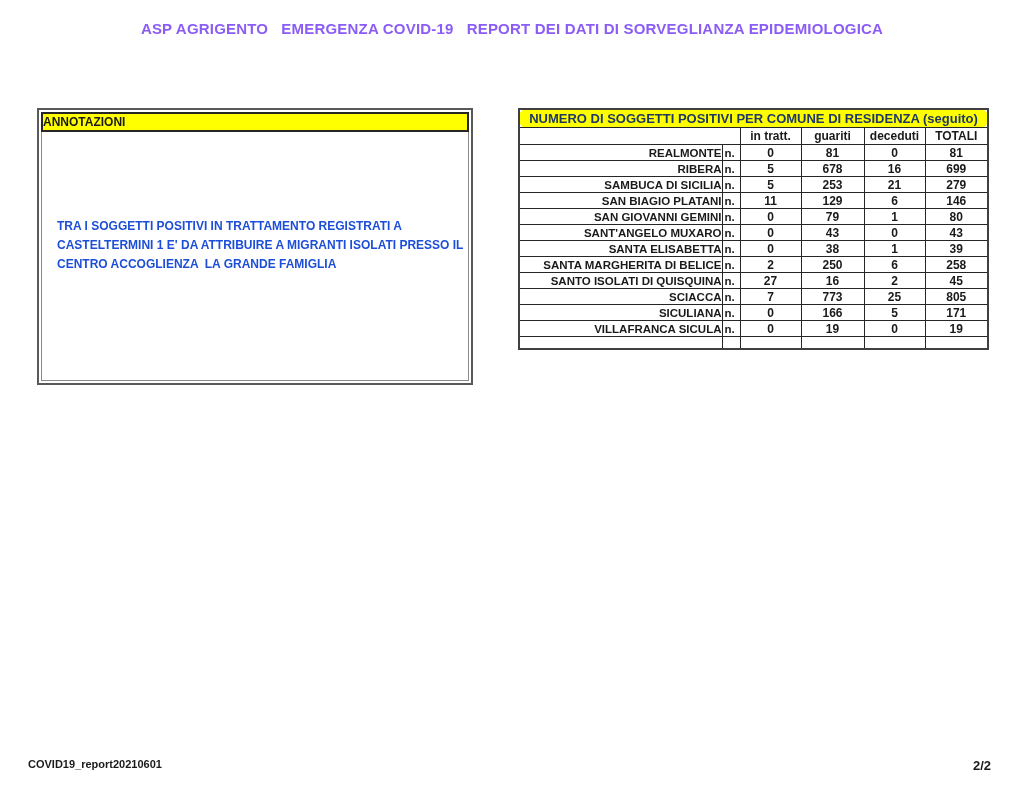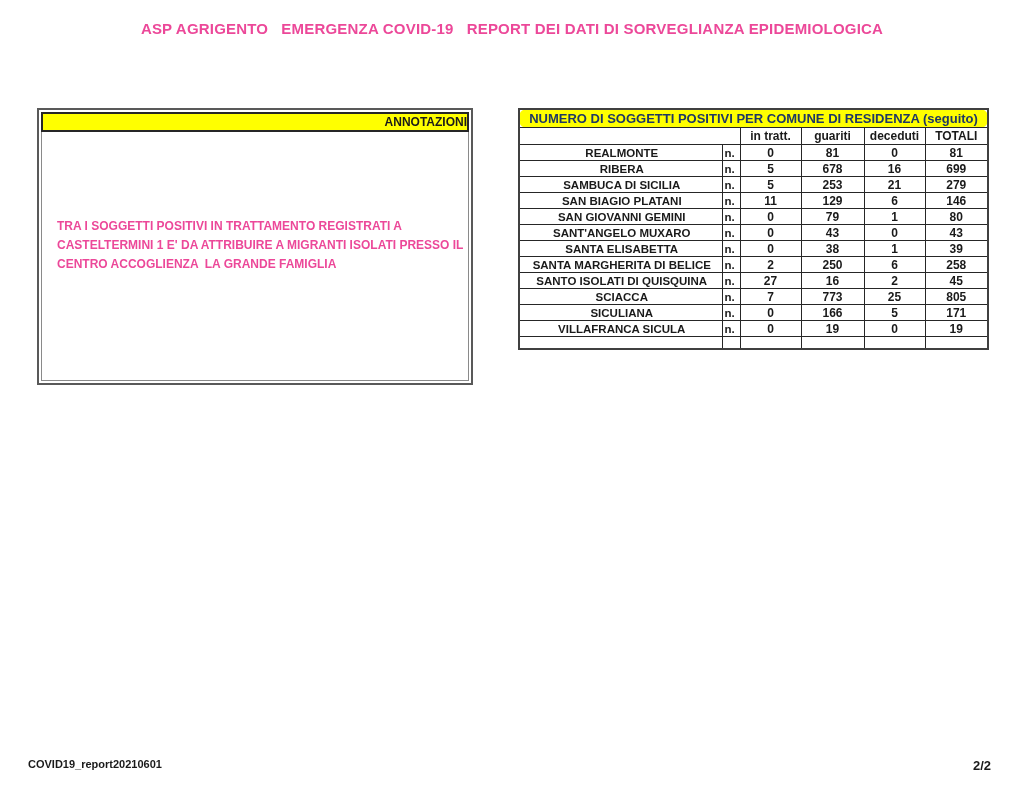--- a/index.html
+++ b/index.html
@@ -19,58 +19,58 @@
   .doc-title {
     position: absolute;
     top: 20px;
     left: 0;
     width: 100%;
     text-align: center;
     font-size: 15px;
     font-weight: bold;
     letter-spacing: 0.2px;
     white-space: pre;
-    color: #ec4899;
+    color: #8b5cf6;
   }
 
   
   .annotations-box {
     position: absolute;
     left: 37px;
     top: 108px;
     width: 436px;
     height: 277px;
     border: 2px solid #595959;
     box-sizing: border-box;
     padding: 2px;
     background: #ffffff;
   }
   .annotations-header {
     border: 2px solid #262626;
     background: #ffff00;
     height: 16px;
     line-height: 16px;
-    text-align: right;
+    text-align: left;
     font-size: 12px;
     font-weight: bold;
     color: #1a1a1a;
   }
   .annotations-body {
     border: 1px solid #8a8a8a;
     border-top: none;
     box-sizing: border-box;
     height: calc(100% - 20px);
     padding: 85px 10px 0 15px;
   }
   .annotation-line {
     font-size: 12px;
     font-weight: bold;
     line-height: 19px;
     white-space: pre;
-    color: #ec4899;
+    color: #1d4ed8;
   }
 
   
   .covid-table {
     position: absolute;
     left: 518px;
     top: 108px;
     width: 469px;
     border-collapse: collapse;
     table-layout: fixed;
@@ -96,21 +96,21 @@
   tr.sub-header-row td { height: 16px; }
   td.sub-header-cell {
     font-size: 12px;
     font-weight: bold;
     text-align: center;
   }
   tr.data-row td { height: 15px; }
   td.comune {
     font-size: 11.5px;
     font-weight: bold;
-    text-align: center;
+    text-align: right;
     padding-left: 2px;
     white-space: nowrap;
   }
   td.unit {
     font-size: 11.5px;
     font-weight: bold;
     text-align: left;
     padding-left: 2px;
   }
   td.num {

